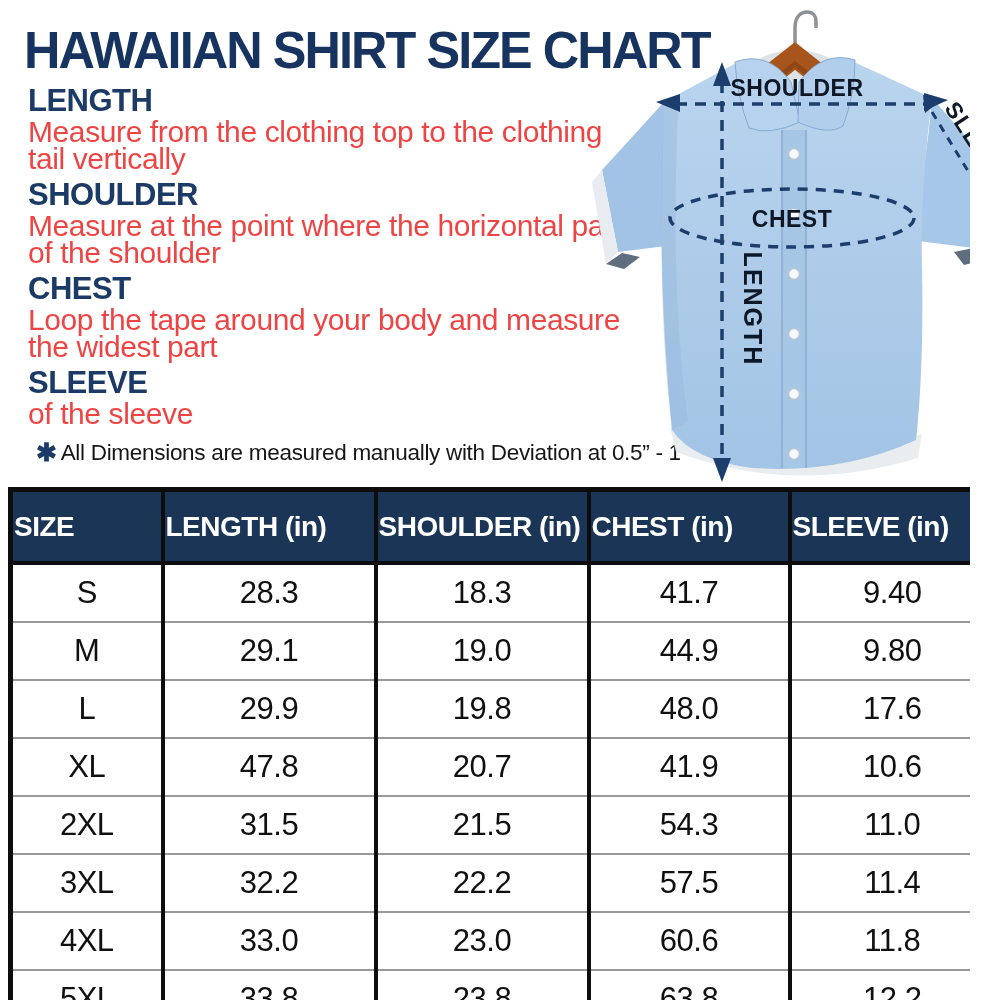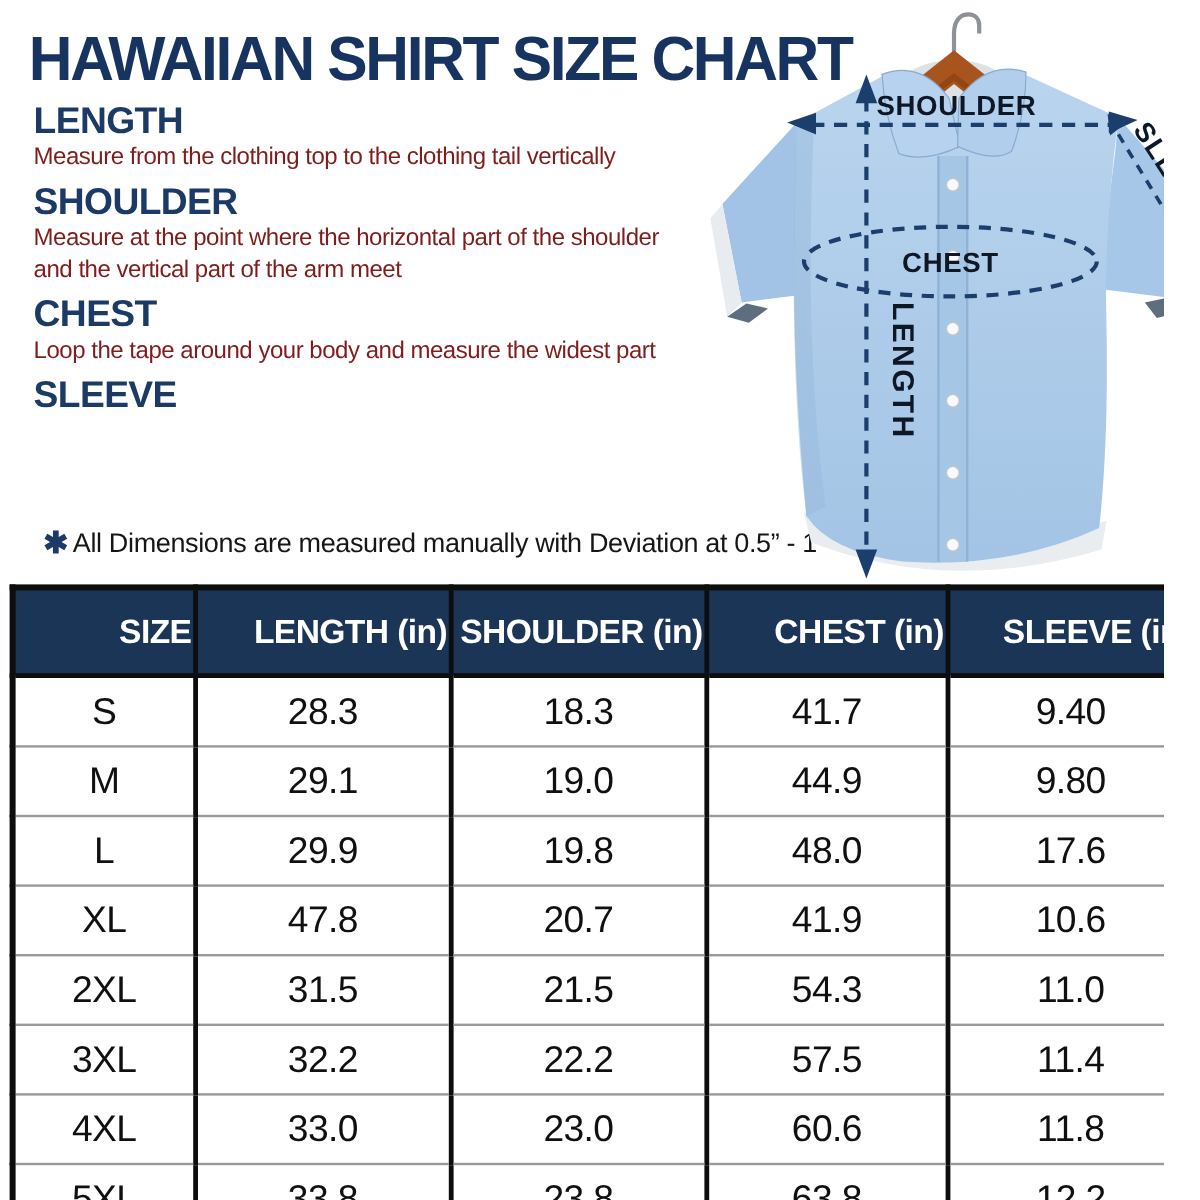--- a/index.html
+++ b/index.html
@@ -14,42 +14,42 @@
     color:#17335f;white-space:nowrap;transform:scaleX(.97);transform-origin:left top;
   }
   
   .sections{position:absolute;left:28px;top:84px;width:600px;}
   .sec{margin:0 0 6px 0;}
   .sec h2{
     margin:0;font-size:31px;line-height:34px;font-weight:800;
     color:#1b3a66;letter-spacing:-.5px;
   }
   .sec p{
-    margin:0;font-size:20px;line-height:27px;color:#7f1d1d;letter-spacing:-.4px;
+    margin:0;font-size:30px;line-height:27px;color:#ef4444;letter-spacing:-.4px;
   }
   
   .note{
     position:absolute;left:36px;top:437px;font-size:22.5px;color:#161616;
     letter-spacing:-.3px;
   }
   .note .star{
     color:#1b3a66;font-weight:800;font-size:25px;margin-right:4px;
     position:relative;top:1px;
   }
   
   .diagram{position:absolute;left:592px;top:2px;width:408px;height:482px;}
   
   table.size-table{
     position:absolute;left:8px;top:487px;width:985px;height:499px;
     border-collapse:collapse;table-layout:fixed;
     border:5px solid #0d0d0d;
   }
   table.size-table th{
     background:#1b3556;color:#ffffff;font-size:28px;font-weight:600;
-    letter-spacing:-.5px;height:67px;text-align:right;
+    letter-spacing:-.5px;height:67px;text-align:left;
     border-left:4px solid #0d0d0d;border-bottom:4px solid #0d0d0d;
   }
   table.size-table th:first-child{border-left:none;}
   table.size-table td{
     font-size:31px;color:#101010;text-align:center;height:54px;
     border-left:4px solid #0d0d0d;border-top:2px solid #999999;
     letter-spacing:-.5px;background:#ffffff;
   }
   table.size-table td:first-child{border-left:none;}
   table.size-table tbody tr:first-child td{border-top:none;}
@@ -62,28 +62,28 @@
   <h1 class="main-title">HAWAIIAN SHIRT SIZE CHART</h1>
 
   <div class="sections">
       <div class="sec">
         <h2>LENGTH</h2>
         <p>Measure from the clothing top to the clothing tail vertically</p>
       </div>
       <div class="sec">
         <h2>SHOULDER</h2>
         <p>Measure at the point where the horizontal part of the shoulder</p>
-        <p>and the vertical part of the arm meet</p>
       </div>
       <div class="sec">
         <h2>CHEST</h2>
         <p>Loop the tape around your body and measure the widest part</p>
       </div>
       <div class="sec">
         <h2>SLEEVE</h2>
+        <p>of the sleeve</p>
       </div>
     </div>
 
   <div class="note"><span class="star">✱</span><span>All Dimensions are measured manually with Deviation at 0.5” - 1”</span></div>
 
   <svg class="diagram" viewBox="0 0 408 482" xmlns="http://www.w3.org/2000/svg">
     <defs>
       <linearGradient id="bodyGrad" x1="0" y1="0" x2="0" y2="1">
         <stop offset="0" stop-color="#b9d4ee"></stop>
         <stop offset="1" stop-color="#a3c4e5"></stop>

